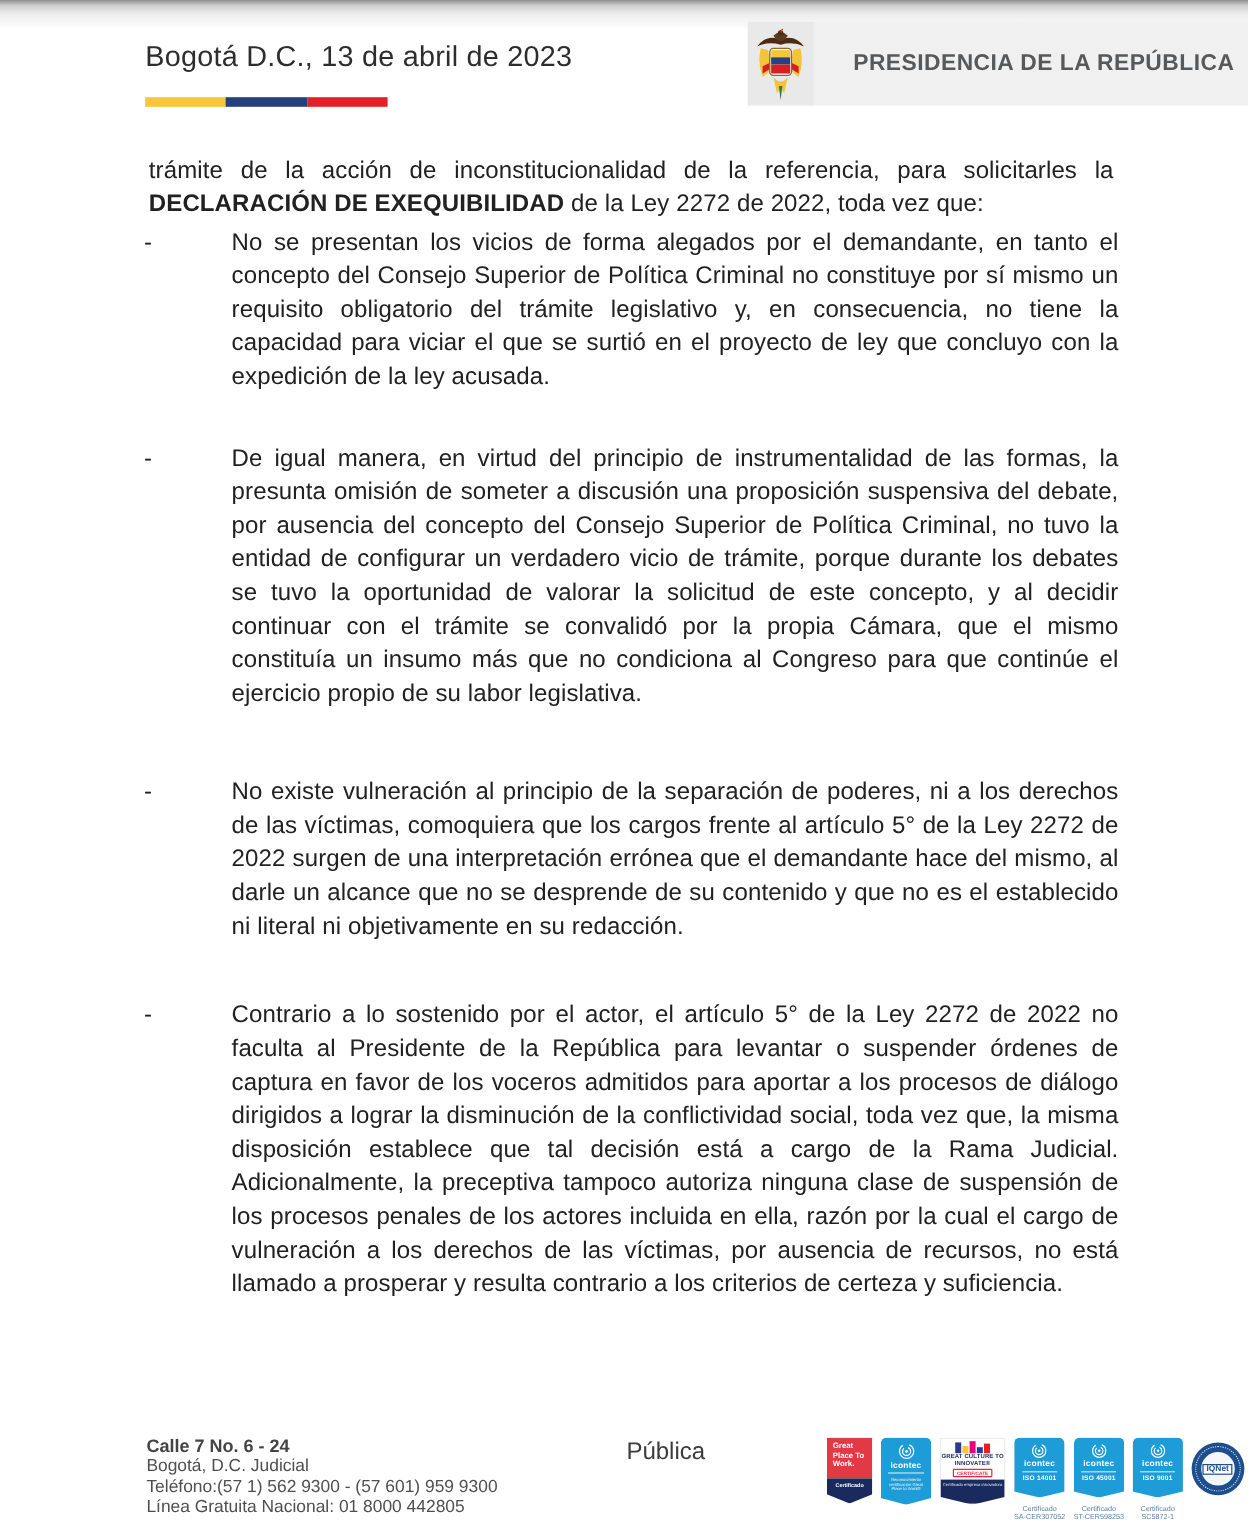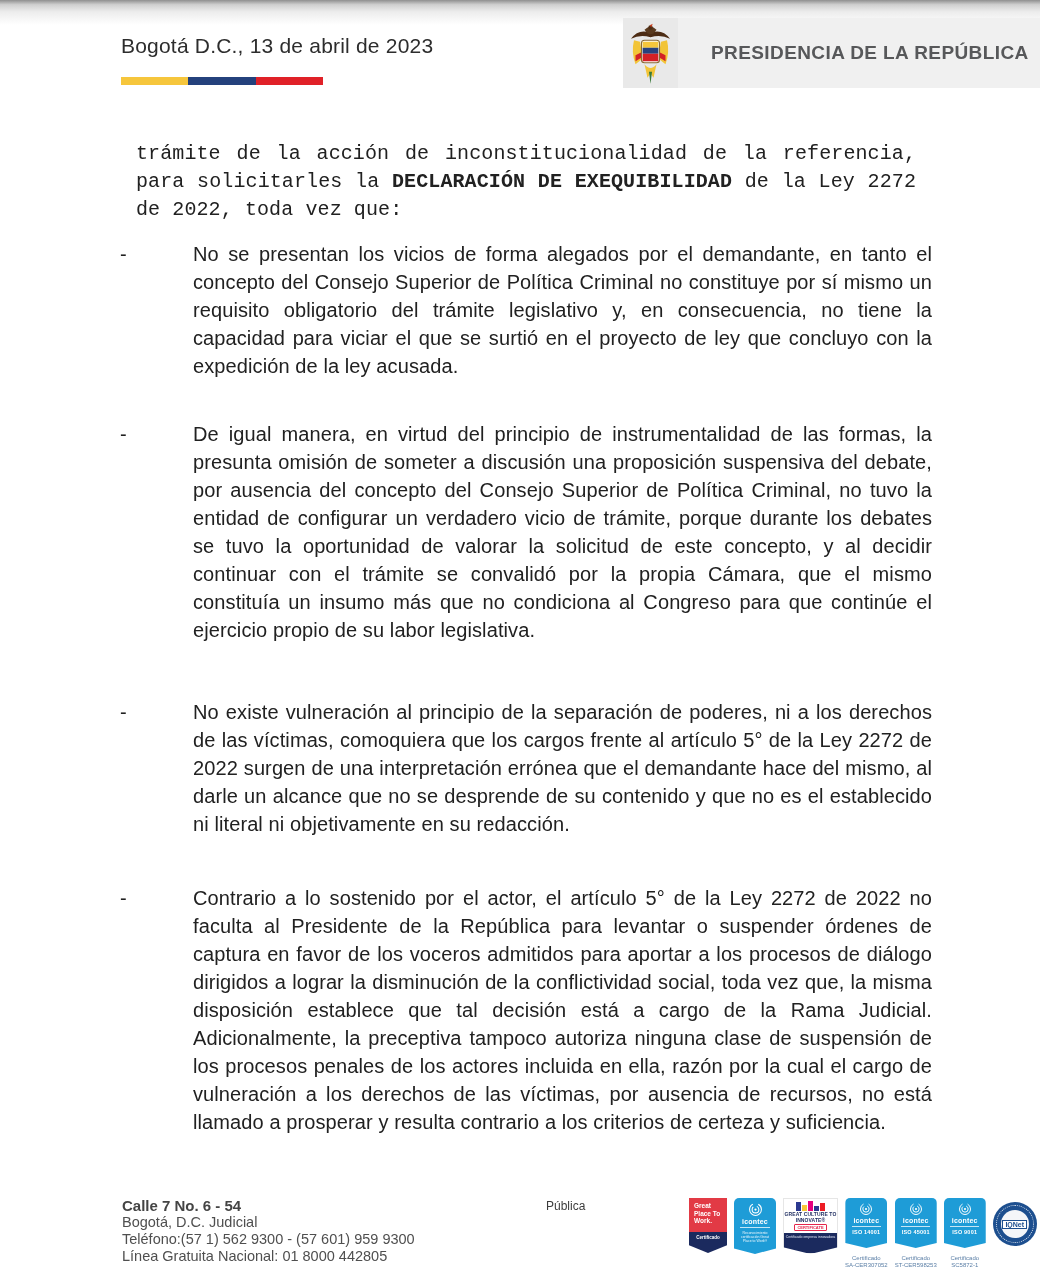--- a/index.html
+++ b/index.html
@@ -11,21 +11,21 @@
     font-family:"Liberation Sans", sans-serif;
   }
   
   .top-shade{
     position:absolute;top:0;left:0;right:0;height:26px;
     background:linear-gradient(180deg,#8f8f8f 0%,#cfcfcf 18%,#ececec 45%,#ffffff 95%);
   }
   
   .date-block{position:absolute;left:121px;top:34px;}
   .date{
-    font-size:21px;color:#2d2d2d;font-weight:500;letter-spacing:.2px;
+    font-size:24px;color:#2d2d2d;font-weight:500;letter-spacing:.2px;
     margin-bottom:19px;
   }
   .flag-bar{display:flex;width:202px;height:8px;}
   .flag-bar span{flex:1;height:100%;}
   .brand-box{
     position:absolute;left:623px;top:18px;right:-4px;height:70px;
     background:#f0f0f0;display:flex;align-items:stretch;overflow:hidden;
   }
   .crest-wrap{
     width:55px;background:#e9e9e9;display:flex;align-items:center;justify-content:center;
@@ -35,37 +35,37 @@
     display:flex;align-items:center;padding-left:33px;
     font-size:19px;font-weight:700;color:#57585a;letter-spacing:.4px;
     white-space:nowrap;
   }
   
   .doc-body{
     position:absolute;left:120px;top:124px;width:812px;
     font-size:20px;line-height:28px;color:#212121;text-align:justify;
     letter-spacing:.1px;
   }
-  .doc-body p{margin:16px;font-family:Liberation Mono, monospace;}
+  .doc-body p{margin:4px;}
   .bullet{display:flex;margin:0 0 40px 0;}
   .bullet .dash{flex:none;width:33px;}
   .bullet .btext{flex:1;text-align:justify;margin-left:40px;}
   .bullet.gap-lg{margin-bottom:54px;}
   .bullet.gap-md{margin-bottom:46px;}
   .bullet.gap-sm{margin-bottom:28px;}
   .closing{margin-top:0;}
   
   .footer-address{
     position:absolute;left:122px;top:1197px;
     font-size:14.5px;line-height:17px;color:#4f4f4f;
   }
   .footer-address .l1{font-weight:700;font-size:15px;color:#444;}
   .classification{
     position:absolute;left:522px;top:1199px;
-    font-size:12px;color:#3c3c3c;margin-left:24px;
+    font-size:20px;color:#3c3c3c;
   }
   .badges{
     position:absolute;left:689px;top:1198px;
     display:flex;align-items:flex-start;gap:7px;
   }
   .badge-col{display:flex;flex-direction:column;align-items:center;}
   
   .gptw{
     width:38px;height:55px;
     clip-path:polygon(0 0,100% 0,100% 86%,50% 100%,0 86%);
@@ -202,21 +202,21 @@
     </div>
 
     <div class="bullet gap-sm">
       <span class="dash">-</span>
       <div class="btext">Contrario a lo sostenido por el actor, el artículo 5° de la Ley 2272 de 2022 no faculta al Presidente de la República para levantar o suspender órdenes de captura en favor de los voceros admitidos para aportar a los procesos de diálogo dirigidos a lograr la disminución de la conflictividad social, toda vez que, la misma disposición establece que tal decisión está a cargo de la Rama Judicial. Adicionalmente, la preceptiva tampoco autoriza ninguna clase de suspensión de los procesos penales de los actores incluida en ella, razón por la cual el cargo de vulneración a los derechos de las víctimas, por ausencia de recursos, no está llamado a prosperar y resulta contrario a los criterios de certeza y suficiencia.</div>
     </div>
 
   </div>
 
   <div class="footer-address">
-    <div class="l1">Calle 7 No. 6 - 54</div>
+    <div class="l1">Calle 7 No. 6 - 24</div>
     <div>Bogotá, D.C. Judicial</div>
     <div>Teléfono:(57 1) 562 9300 - (57 601) 959 9300</div>
     <div>Línea Gratuita Nacional: 01 8000 442805</div>
   </div>
 
   <div class="classification">Pública</div>
 
   <div class="badges">
 
     <div class="badge-col">

